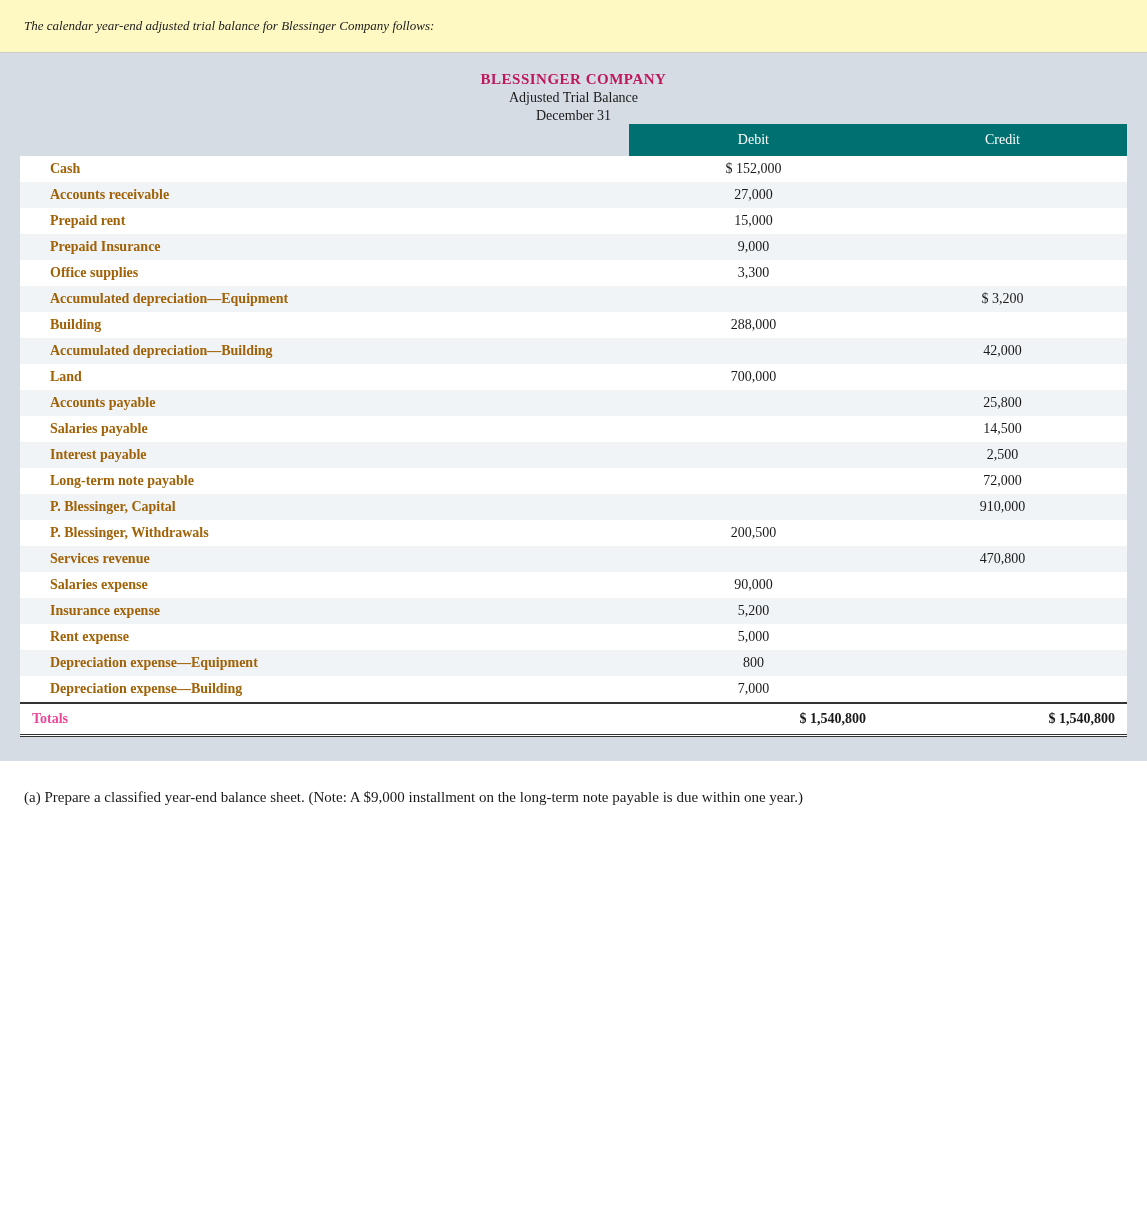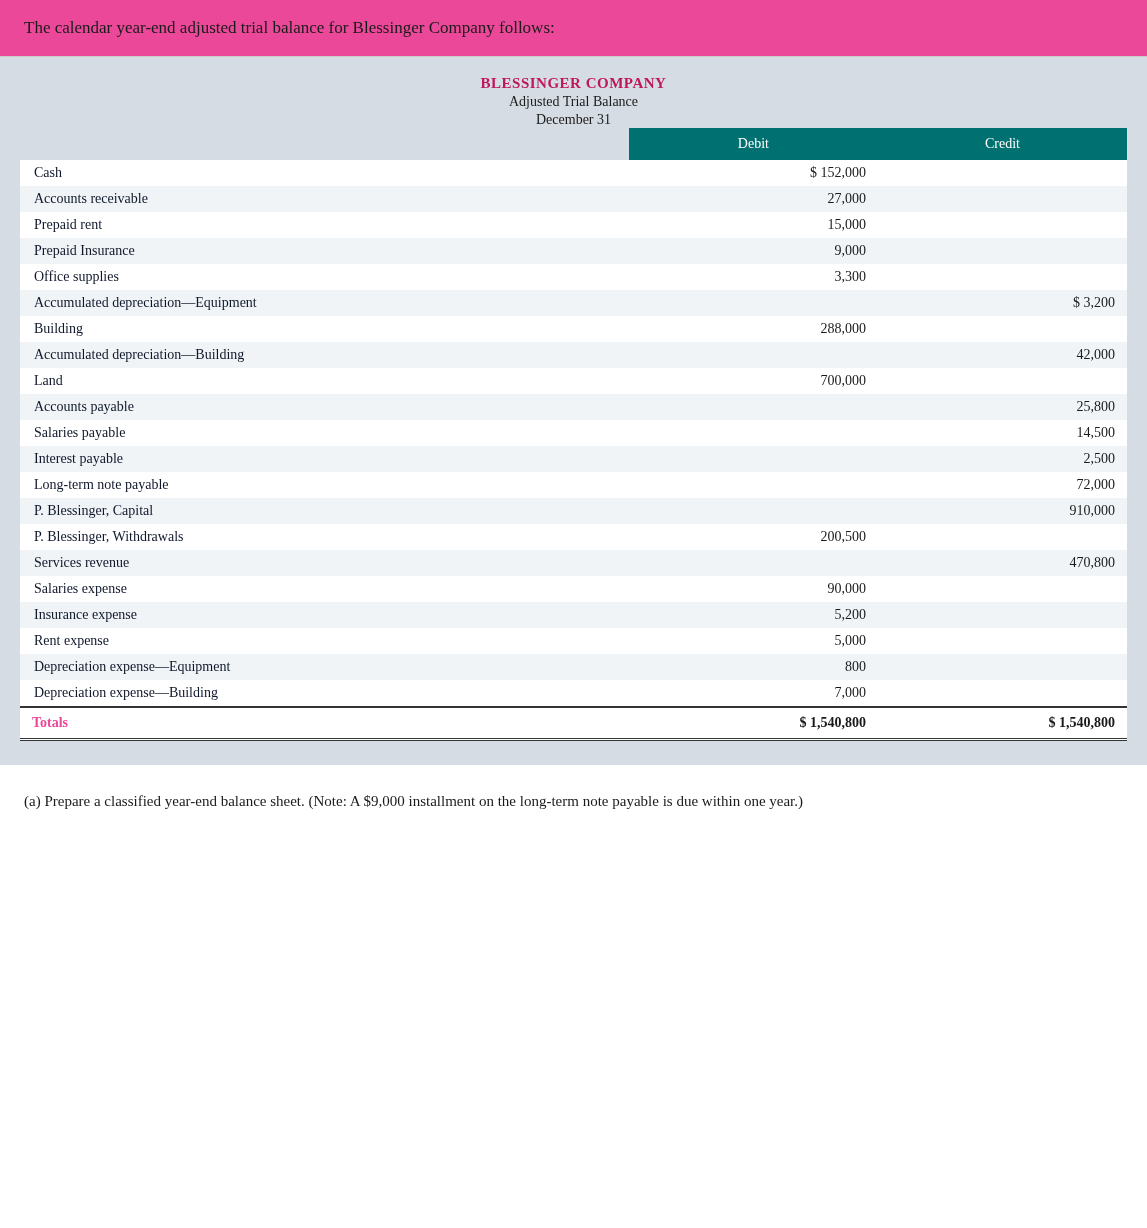--- a/index.html
+++ b/index.html
@@ -6,25 +6,26 @@
     body {
       font-family: Georgia, 'Times New Roman', serif;
       background: #ffffff;
       color: #1a1a1a;
       width: 1147px;
       min-height: 1228px;
       padding: 0;
     }
 
     .intro-section {
-      background: #ec4899;
+      background: #fef9c3;
       padding: 18px 24px 18px 24px;
-      font-size: 17px;
+      font-size: 13px;
       color: #1a1a1a;
       border-bottom: 1px solid #ccc;
+      font-style: italic;
     }
 
     .table-wrapper {
       background: #d6dce4;
       padding: 18px 20px 24px 20px;
       margin: 0;
     }
 
     .company-header {
       text-align: center;
@@ -88,27 +89,28 @@
       background-color: #f0f4f7;
     }
 
     .trial-balance-table tbody tr td {
       padding: 5px 12px;
       color: #1a4a4a;
       font-size: 14px;
     }
 
     .trial-balance-table tbody tr td.account-name {
-      color: #0f172a;
-      font-size: 14px;
-      padding-left: 14px;
+      color: #a16207;
+      font-size: 14px;
+      padding-left: 30px;
+      font-weight: bold;
     }
 
     .trial-balance-table tbody tr td.amount {
-      text-align: right;
+      text-align: center;
       color: #1a1a1a;
     }
 
     .trial-balance-table tbody tr.totals-row {
       background-color: #ffffff;
       border-top: 2px solid #333;
     }
 
     .trial-balance-table tbody tr.totals-row td {
       border-top: 2px solid #333;

